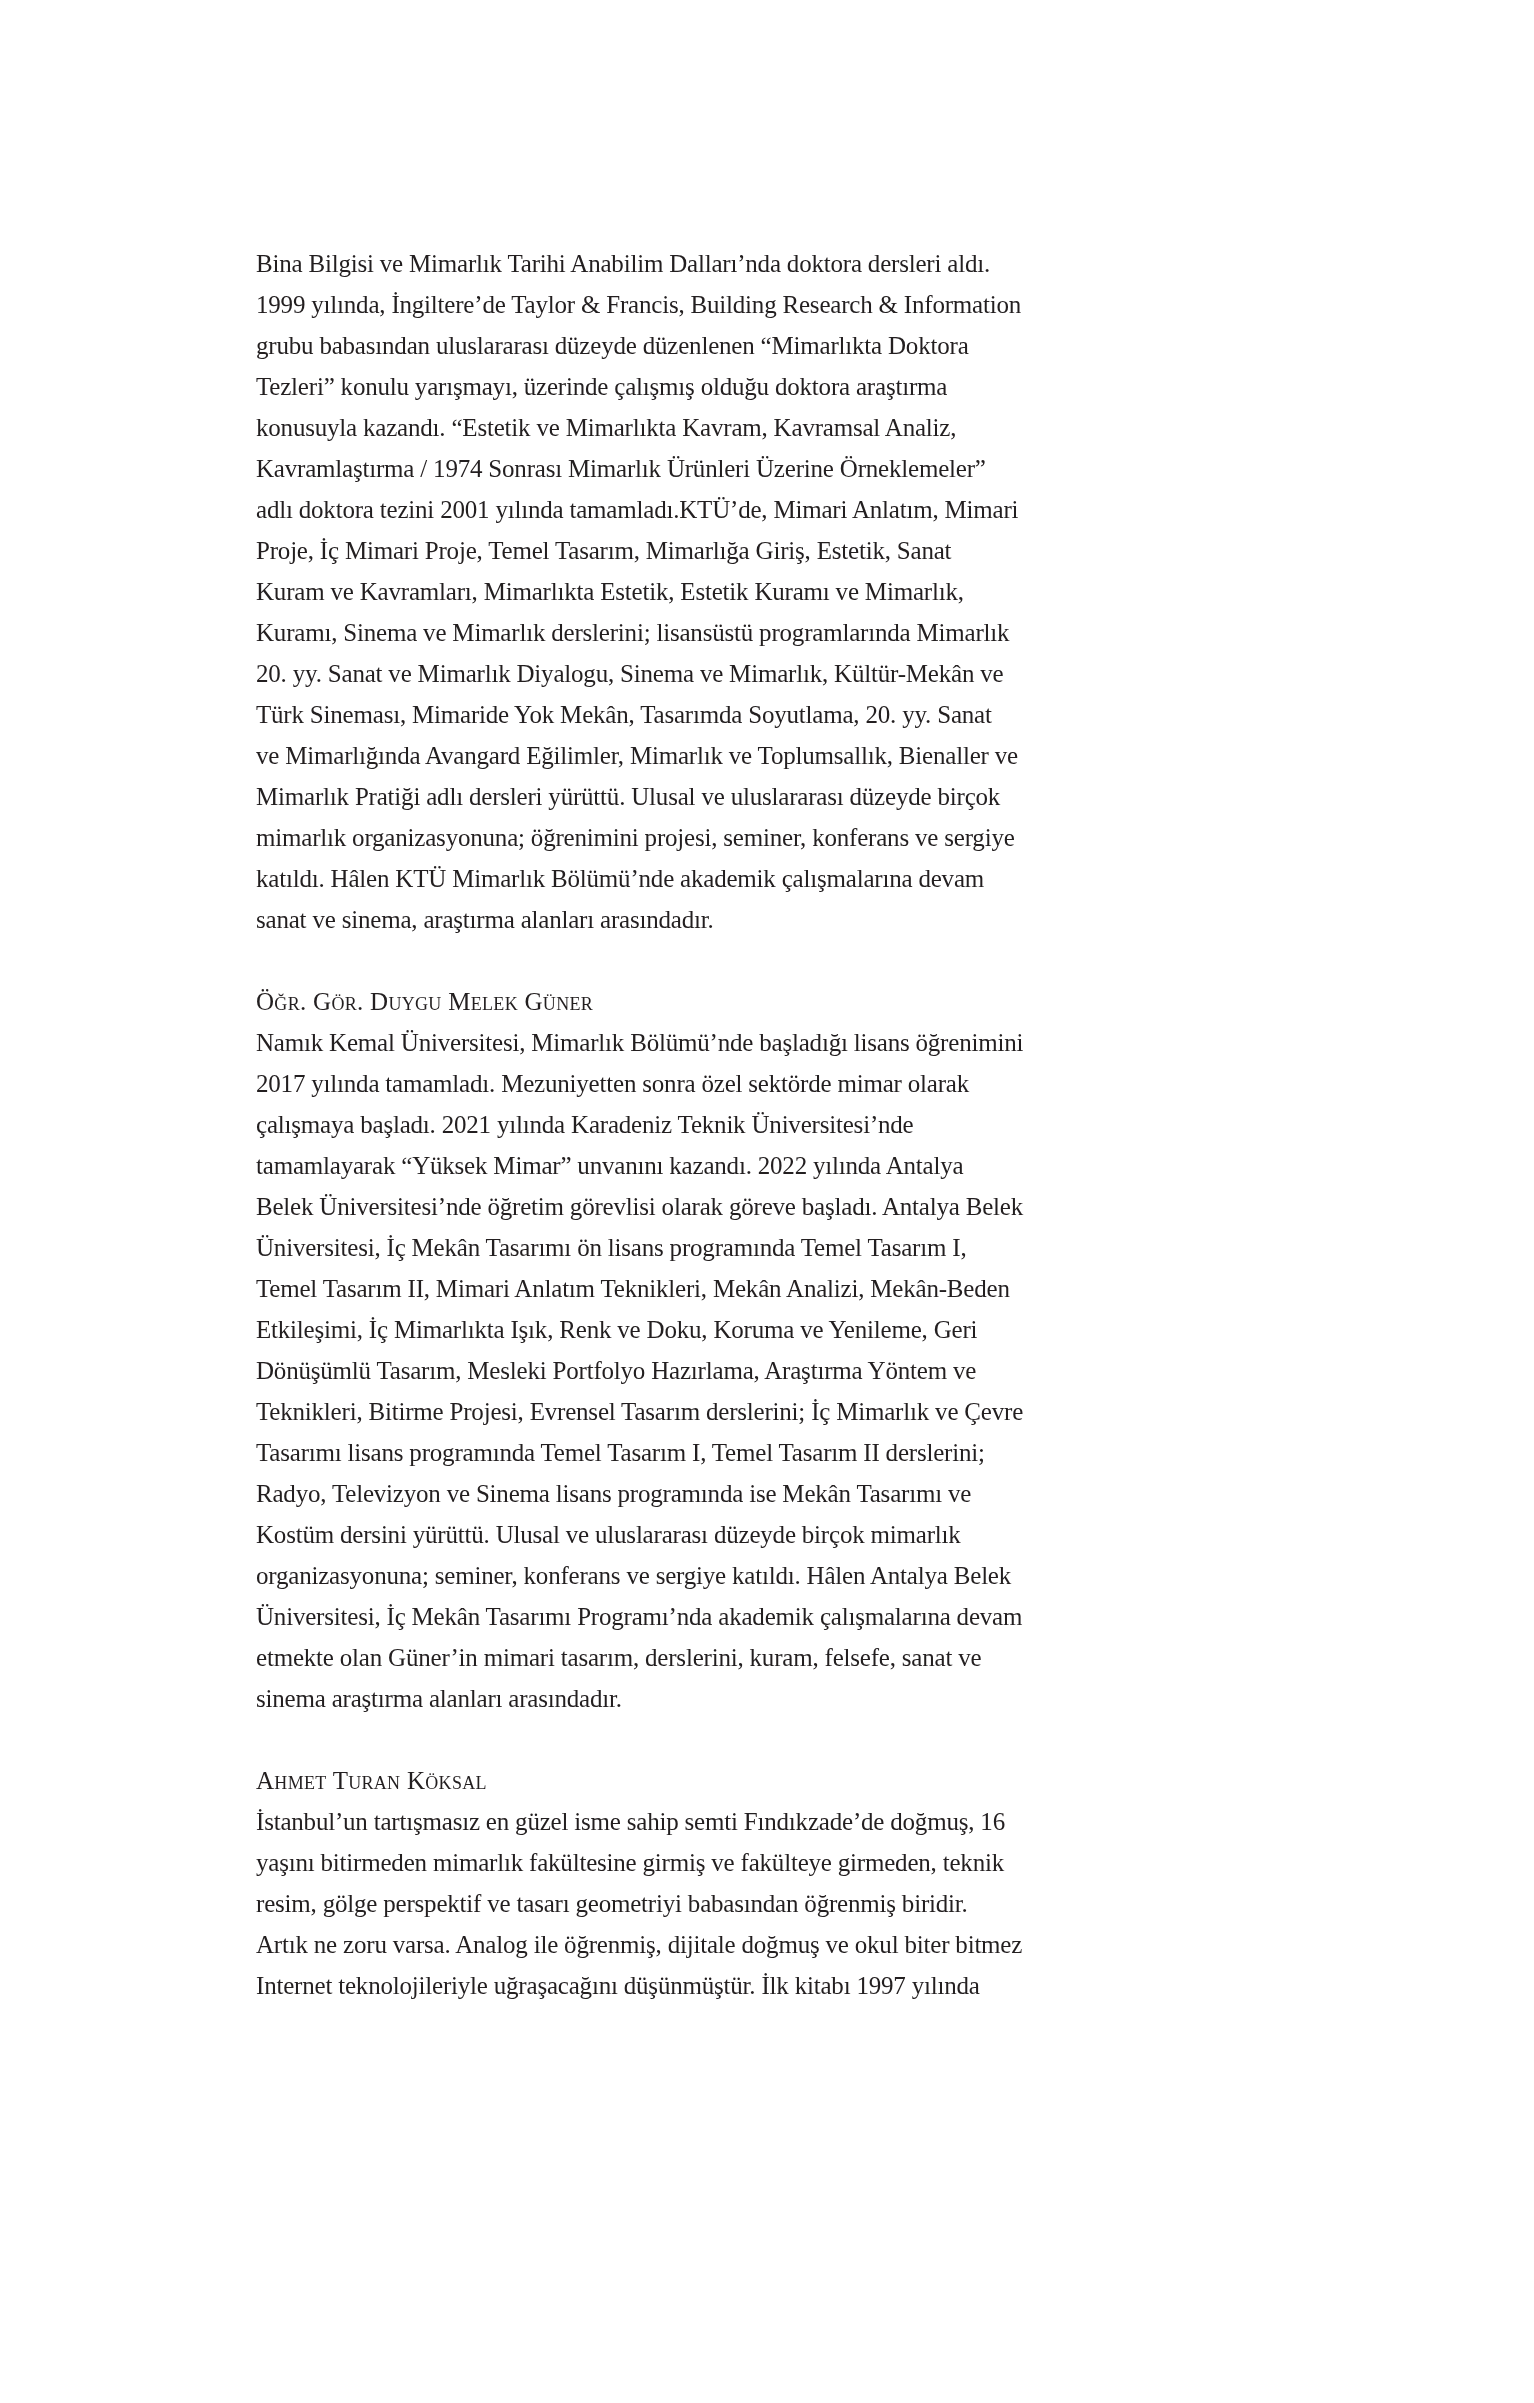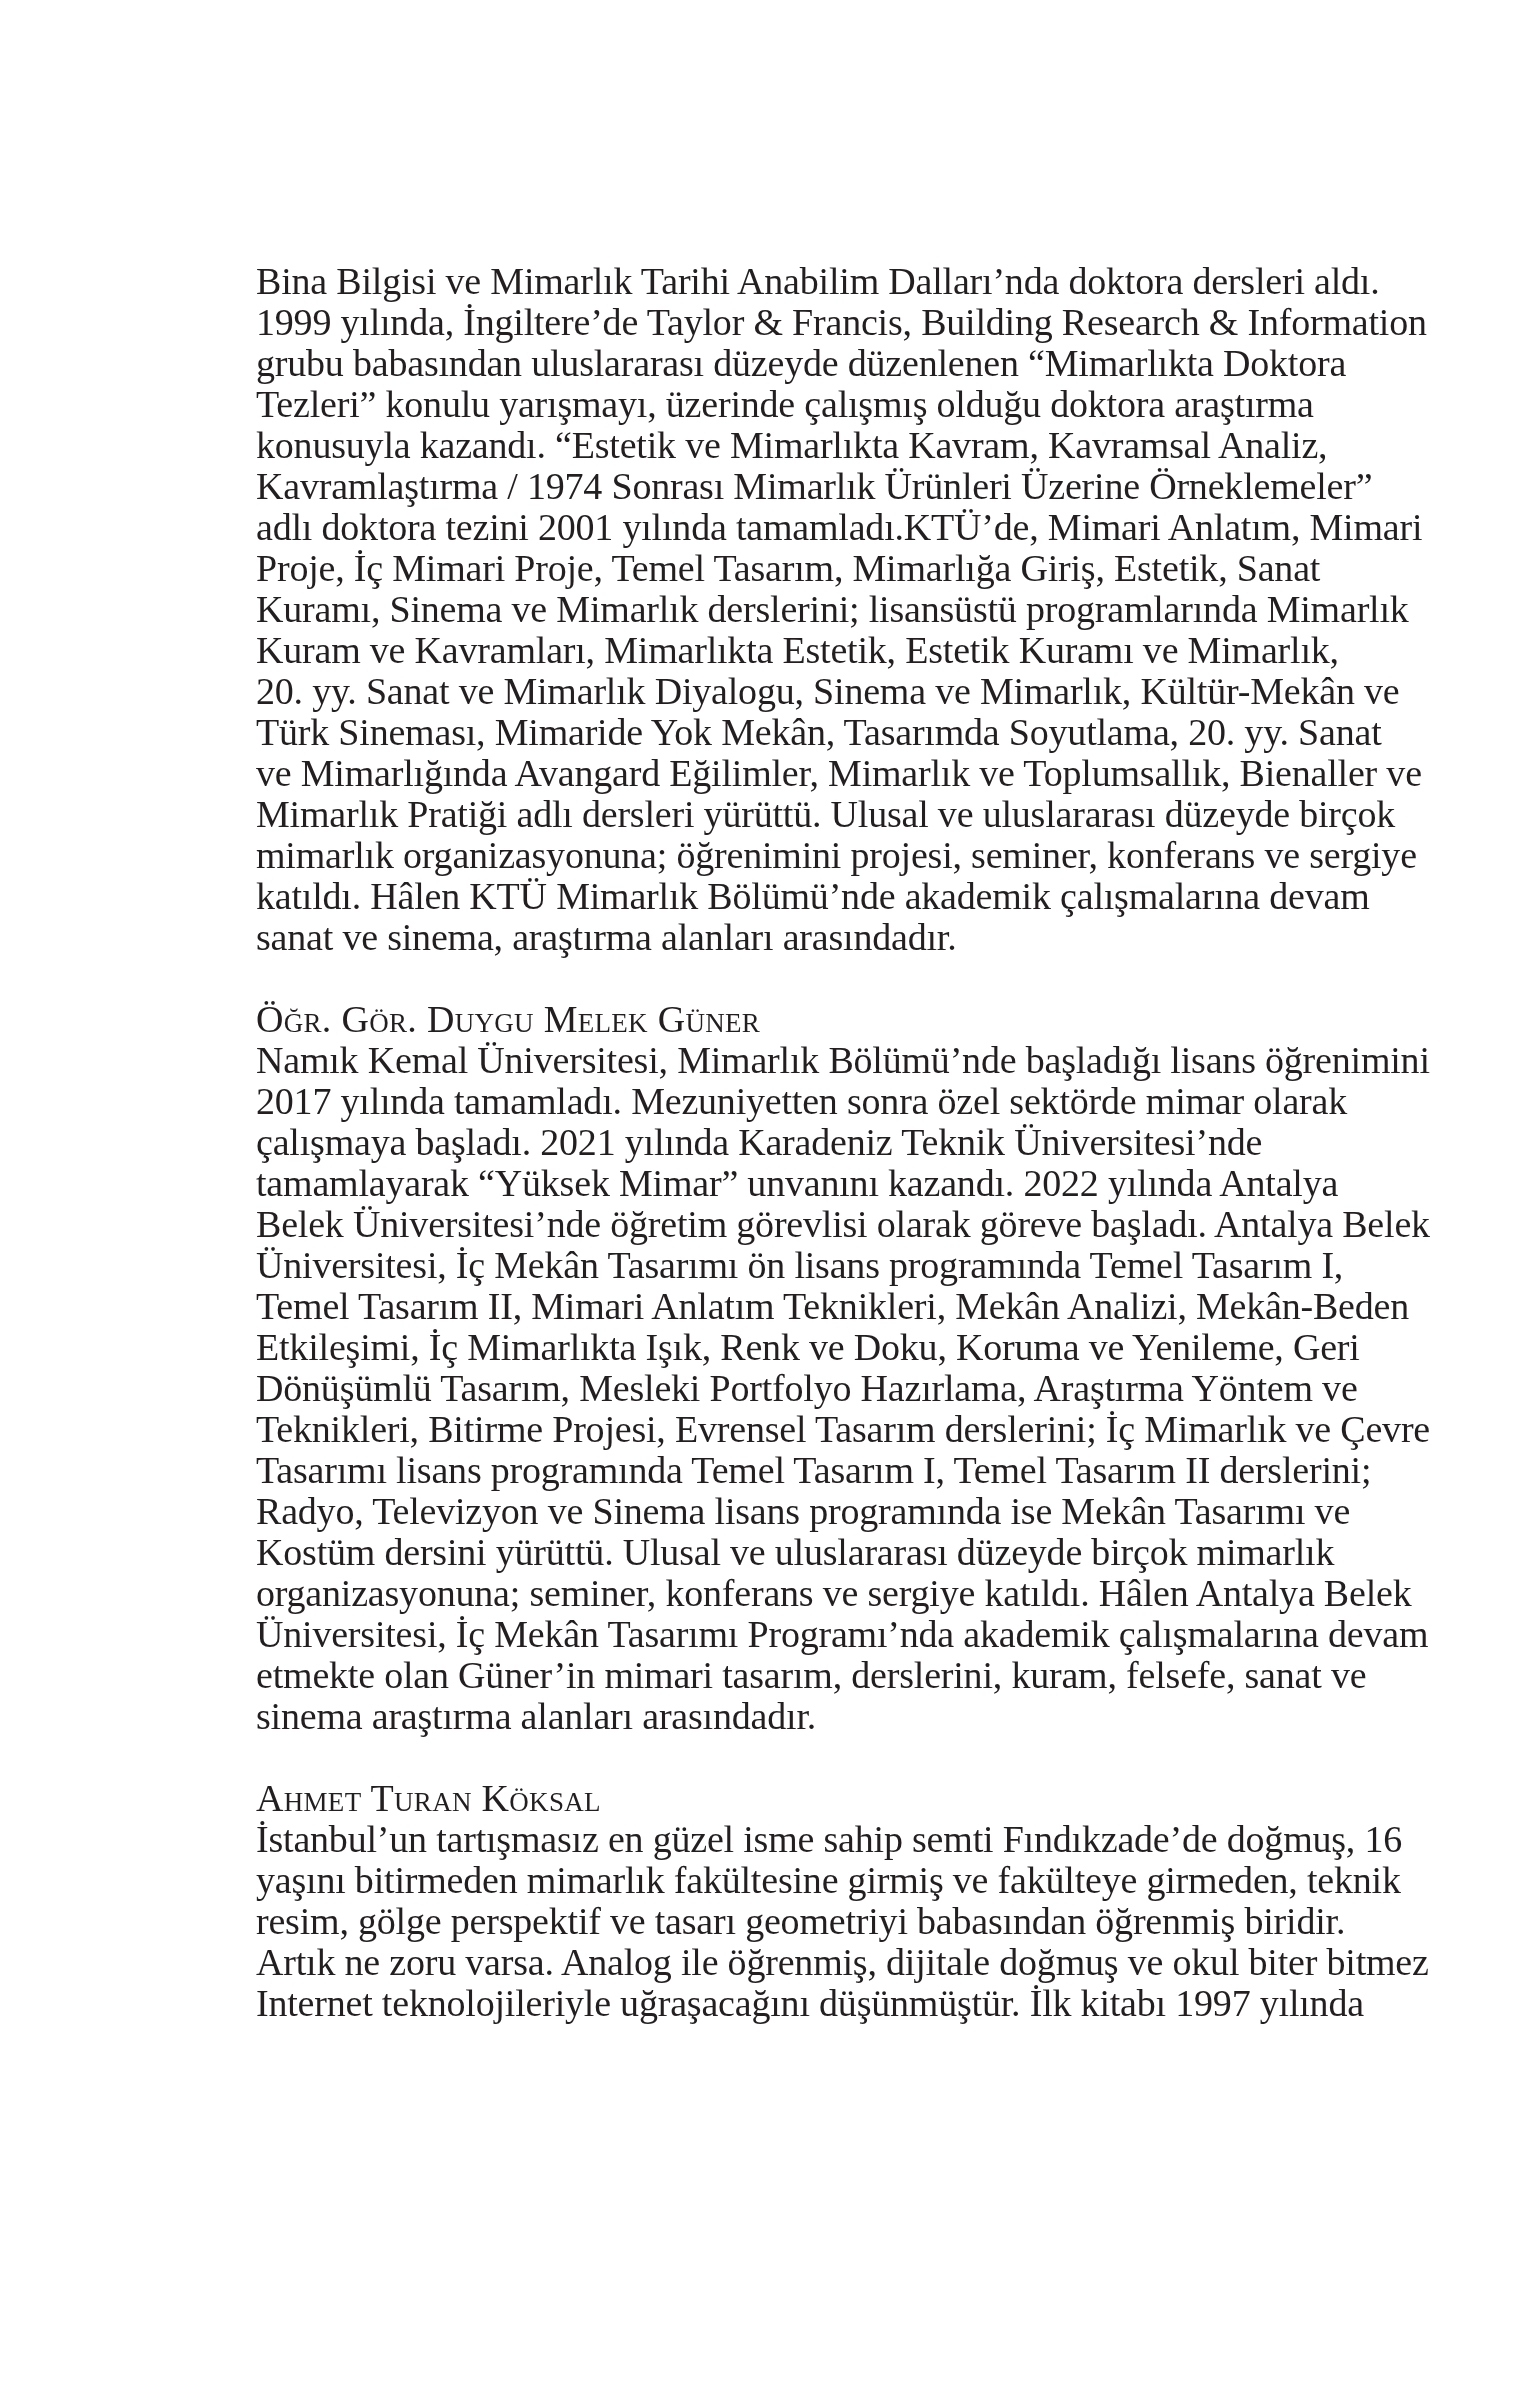--- a/index.html
+++ b/index.html
@@ -1,23 +1,23 @@
 <!DOCTYPE html>
 <html style="font-size:15px"><head>
   <meta charset="utf-8">
   <style>
     html, body { margin: 0; padding: 0; background: #ffffff; }
     body { width: 1535px; height: 2403px; position: relative; overflow: hidden; }
     .page {
       position: absolute;
       left: 256px;
-      top: 261px;
+      top: 243px;
       width: 1083px;
       font-family: "Liberation Serif", "DejaVu Serif", serif;
-      font-size: 38px;
+      font-size: 25px;
       line-height: 41px;
       color: #231f20;
       letter-spacing: -0.2px;
     }
     .line { display: block; white-space: nowrap; }
     .gap { display: block; height: 41px; }
     .name {
       display: block;
       white-space: nowrap;
       font-variant: small-caps;
@@ -32,22 +32,22 @@
   <div>
     <div>
       <span class="line">Bina Bilgisi ve Mimarlık Tarihi Anabilim Dalları’nda doktora dersleri aldı.</span>
       <span class="line">1999 yılında, İngiltere’de Taylor &amp; Francis, Building Research &amp; Information</span>
       <span class="line">grubu babasından uluslararası düzeyde düzenlenen “Mimarlıkta Doktora</span>
       <span class="line">Tezleri” konulu yarışmayı, üzerinde çalışmış olduğu doktora araştırma</span>
       <span class="line">konusuyla kazandı. “Estetik ve Mimarlıkta Kavram, Kavramsal Analiz,</span>
       <span class="line">Kavramlaştırma / 1974 Sonrası Mimarlık Ürünleri Üzerine Örneklemeler”</span>
       <span class="line">adlı doktora tezini 2001 yılında tamamladı.KTÜ’de, Mimari Anlatım, Mimari</span>
       <span class="line">Proje, İç Mimari Proje, Temel Tasarım, Mimarlığa Giriş, Estetik, Sanat</span>
+      <span class="line">Kuram ve Kavramları, Mimarlıkta Estetik, Estetik Kuramı ve Mimarlık,</span>
       <span class="line">Kuramı, Sinema ve Mimarlık derslerini; lisansüstü programlarında Mimarlık</span>
-      <span class="line">Kuram ve Kavramları, Mimarlıkta Estetik, Estetik Kuramı ve Mimarlık,</span>
       <span class="line">20. yy. Sanat ve Mimarlık Diyalogu, Sinema ve Mimarlık, Kültür-Mekân ve</span>
       <span class="line">Türk Sineması, Mimaride Yok Mekân, Tasarımda Soyutlama, 20. yy. Sanat</span>
       <span class="line">ve Mimarlığında Avangard Eğilimler, Mimarlık ve Toplumsallık, Bienaller ve</span>
       <span class="line">Mimarlık Pratiği adlı dersleri yürüttü. Ulusal ve uluslararası düzeyde birçok</span>
       <span class="line">mimarlık organizasyonuna; öğrenimini projesi, seminer, konferans ve sergiye</span>
       <span class="line">katıldı. Hâlen KTÜ Mimarlık Bölümü’nde akademik çalışmalarına devam</span>
       <span class="line">sanat ve sinema, araştırma alanları arasındadır.</span>
     </div>
   </div>
 

